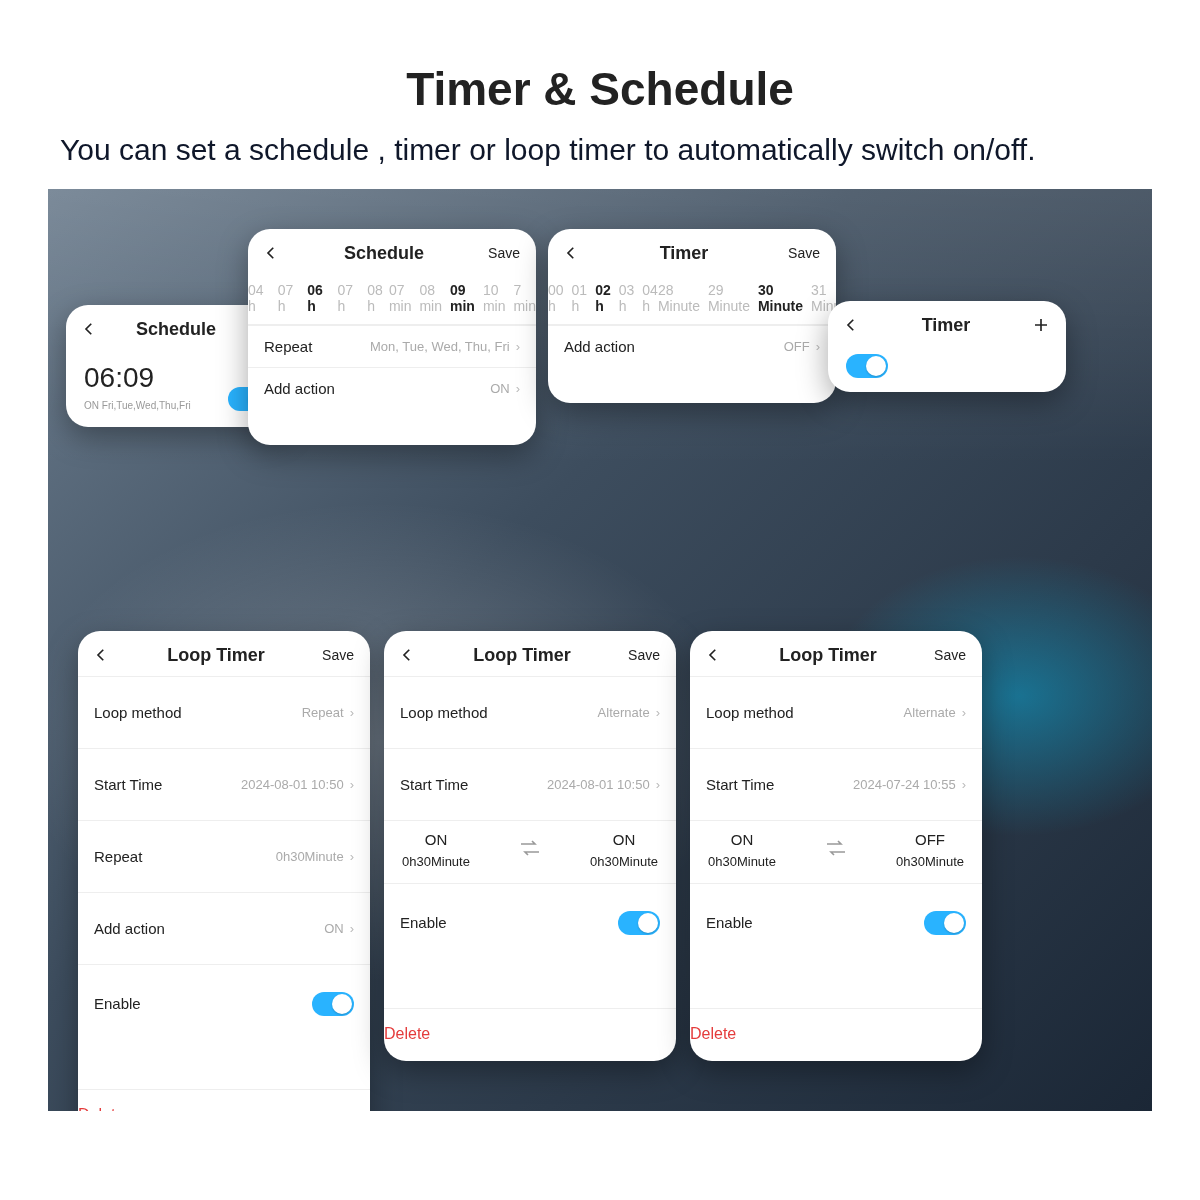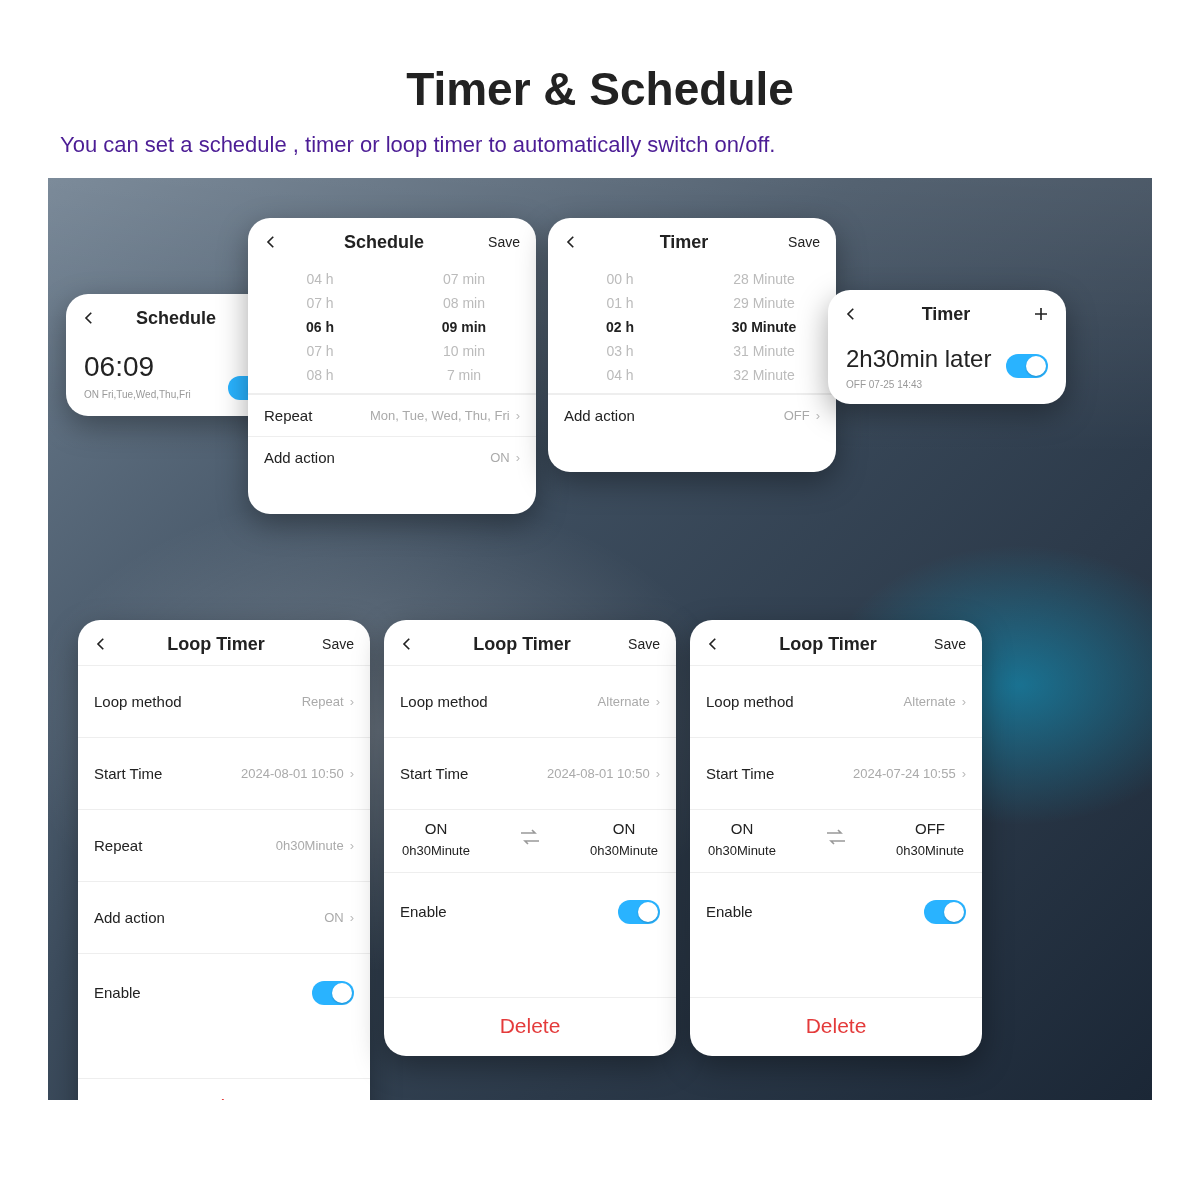--- a/index.html
+++ b/index.html
@@ -11,22 +11,22 @@
   overflow: hidden;
 }
 .page-title {
   text-align: center;
   font-size: 46px;
   font-weight: 700;
   color: #222;
   margin-top: 62px;
 }
 .page-subtitle {
-  font-size: 22px;
-  color: #4c1d95;
+  font-size: 30px;
+  color: #0f172a;
   margin: 14px 70px 18px 60px;
   line-height: 1.35;
   font-weight: 500;
 }
 .stage {
   position: relative;
   width: 1104px;
   height: 922px;
   margin: 0 auto;
   background: linear-gradient(135deg, #6a7b8c 0%, #3d4d5e 40%, #1b2736 100%);
@@ -82,37 +82,35 @@
   width: 42px; height: 24px; border-radius: 12px;
   background: #29b3ff; position: relative;
 }
 .toggle::after {
   content: ""; position: absolute; right: 2px; top: 2px;
   width: 20px; height: 20px; background: #fff; border-radius: 50%;
   box-shadow: 0 1px 2px rgba(0,0,0,0.2);
 }
 
 .delete {
-  text-align: center;
   color: #e43b3b;
-  font-size: 21px;
-  padding: 16px 12px 18px;
+  font-size: 16px;
+  padding: 16px 0 18px;
   border-top: 1px solid #eee;
 }
 
 
 .picker {
   display: flex;
   padding: 8px 0 10px;
   border-bottom: 1px solid #eee;
 }
 .pcol {
   flex: 1;
   display: flex;
-  flex-direction: column;
   align-items: center;
   gap: 8px;
   font-size: 14px;
   color: #bbb;
 }
 .pcol .sel { color: #222; font-weight: 700; }
 
 
 .sched-body { padding: 8px 18px 16px; }
 .sched-time { font-size: 28px; font-weight: 400; color: #222; margin-top: 4px; }
@@ -268,24 +266,20 @@
       </span>
       <span class="title">Timer</span>
       <span class="icon-plus">
         <svg width="18" height="18" viewBox="0 0 24 24" fill="none" stroke="#222" stroke-width="2.2">
             <path d="M12 4v16M4 12h16"></path>
           </svg>
       </span>
     </div>
     <div class="timer-body">
       <div style="display:flex;align-items:center;justify-content:space-between">
-        <div>
-          <div class="timer-main">2h30min later</div>
-          <div class="timer-sub">OFF   07-25 14:43</div>
-        </div>
         <div class="toggle"></div>
       </div>
     </div>
   </div>
 
   <div class="card" id="card-loop1">
     <div class="card-hdr">
       <span class="icon-back">
           <svg width="18" height="18" viewBox="0 0 24 24" fill="none" stroke="#222" stroke-width="2.2">
             <path d="M15 5l-7 7 7 7"></path>

